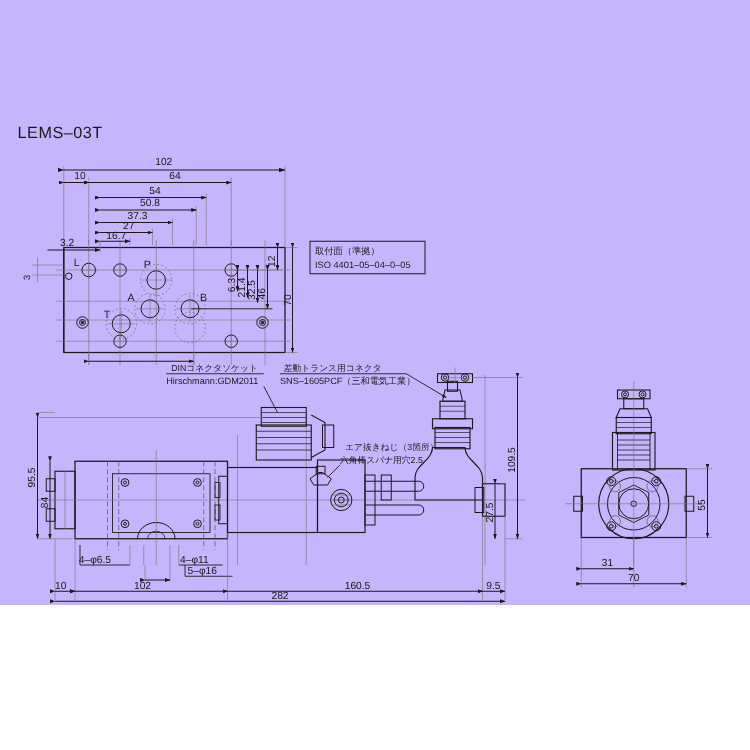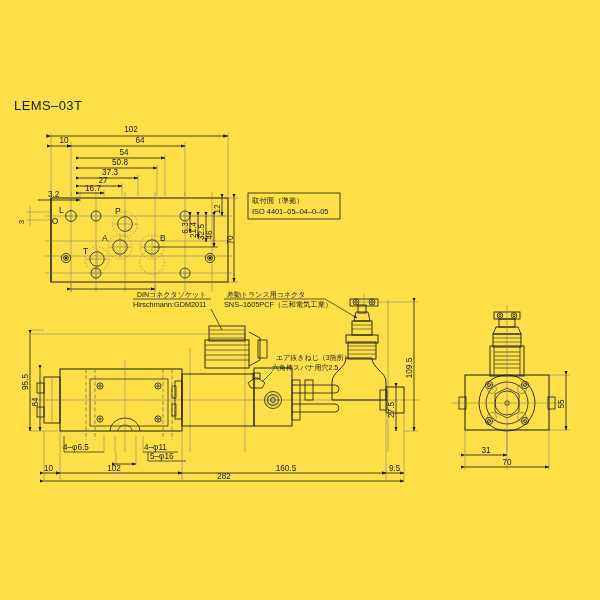--- a/index.html
+++ b/index.html
@@ -1,18 +1,18 @@
 <!DOCTYPE html>
 <html><head>
 <meta charset="utf-8">
 <style>
   html,body{margin:0;padding:0;background:#fff;}
   body{width:600px;height:600px;overflow:hidden;
        font-family:"Liberation Sans","DejaVu Sans",sans-serif;color:#1a1a1a;}
-  #sheet{position:relative;width:600px;height:600px;background:#fde047;}
+  #sheet{position:relative;width:600px;height:484px;background:#c4b5fd;}
   svg{display:block;}
   .t{font-family:"Liberation Sans","DejaVu Sans",sans-serif;fill:#1a1a1a;}
   .title{font-size:13px;letter-spacing:.4px;}
   .dim{font-size:8.2px;}
   .dimS{font-size:7.4px;}
   .port{font-size:8.5px;}
   .note{font-size:7.3px;}
   .noteJ{font-size:7.0px;}
   .boxJ{font-size:7.4px;}
 </style>

